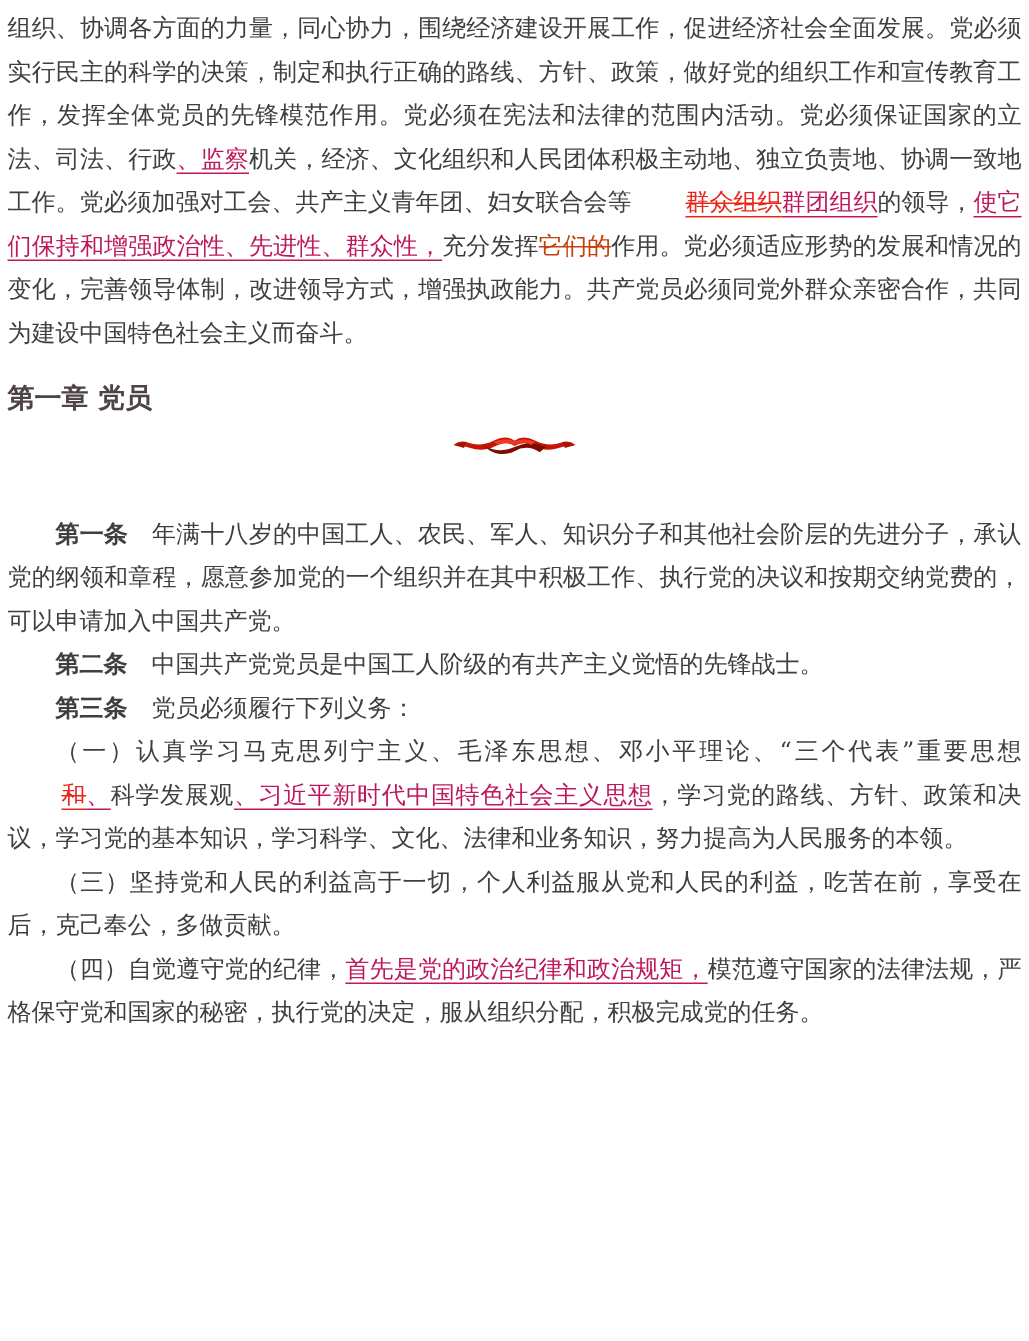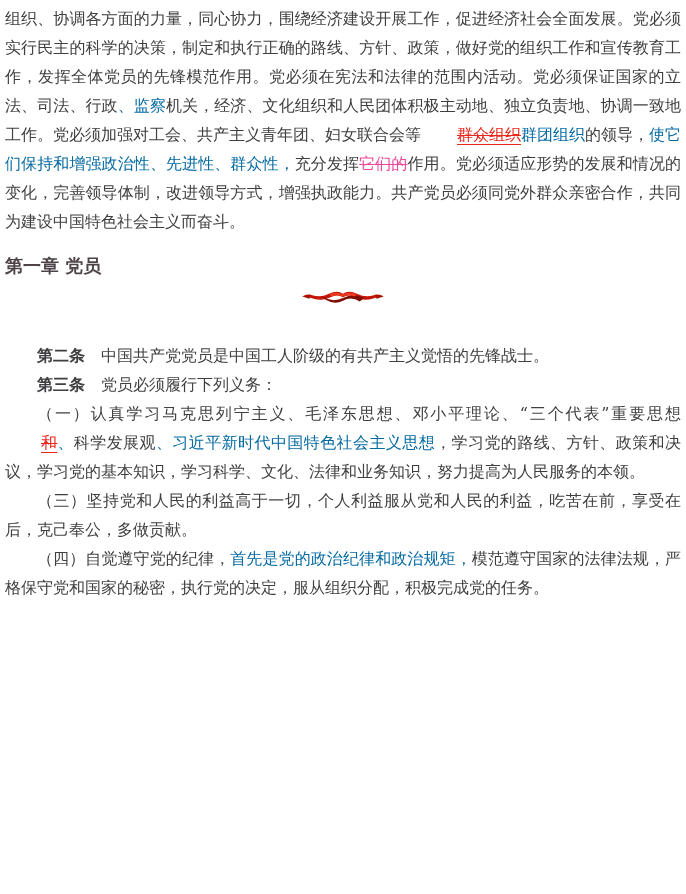--- a/index.html
+++ b/index.html
@@ -21,33 +21,34 @@
   .doc { width: 100%; }
   p.para {
     margin: 0;
     text-align: justify;
     text-justify: inter-character;
   }
   p.para.ind { text-indent: 2em; }
   .r-n { }
   .r-b { font-weight: bold; }
   .r-u {
-    color: #0369a1;
+    color: #be185d;
+    text-decoration: underline;
     text-decoration-thickness: 1px;
     text-underline-offset: 4px;
   }
   .r-su {
     color: #e8271b;
     text-decoration: underline line-through;
     text-decoration-thickness: 1px;
     text-underline-offset: 4px;
     margin-left: 36px;
   }
   .r-s {
-    color: #ec4899;
+    color: #c2410c;
     text-decoration: line-through;
     text-decoration-thickness: 1px;
   }
   h2.chapter {
     margin: 17px 0 8px 0;
     text-align: left;
     font-size: 18px;
     font-weight: bold;
     color: #4d4348;
     line-height: 26px;
@@ -68,19 +69,20 @@
     <h2 class="chapter">第一章 党员</h2>
     <div class="ribbon">
   <svg width="84" height="22" viewBox="0 0 120 30" xmlns="http://www.w3.org/2000/svg">
     <path d="M2 13 Q 8 8 16 11 Q 28 15 40 9 Q 52 3 60 9 Q 68 3 80 9 Q 92 15 104 11 Q 112 8 118 13 Q 110 13 102 16 Q 90 20 78 14 Q 68 9 60 14 Q 52 9 42 14 Q 30 20 18 16 Q 10 13 2 13 Z" fill="#c41606"></path>
     <path d="M30 13 Q 45 22 60 15 Q 75 8 90 15 L 84 20 Q 72 12 60 19 Q 48 25 36 18 Z" fill="#7e0d00"></path>
     <path d="M40 10 Q 52 5 60 10 Q 68 5 80 10 L 76 13 Q 68 9 60 13 Q 52 9 44 13 Z" fill="#ef3b1f"></path>
     <path d="M2 13 L 14 10 L 12 16 Z" fill="#a81205"></path>
     <path d="M118 13 L 106 10 L 108 16 Z" fill="#a81205"></path>
   </svg>
 </div>
+    <p class="para ind"><span class="r-b">第一条</span><span class="r-n">　年满十八岁的中国工人、农民、军人、知识分子和其他社会阶层的先进分子，承认党的纲领和章程，愿意参加党的一个组织并在其中积极工作、执行党的决议和按期交纳党费的，可以申请加入中国共产党。</span></p>
     <p class="para ind"><span class="r-b">第二条</span><span class="r-n">　中国共产党党员是中国工人阶级的有共产主义觉悟的先锋战士。</span></p>
     <p class="para ind"><span class="r-b">第三条</span><span class="r-n">　党员必须履行下列义务：</span></p>
     <p class="para ind"><span class="r-n">（一）认真学习马克思列宁主义、毛泽东思想、邓小平理论、“三个代表”重要思想</span><span class="r-su">和</span><span class="r-u">、</span><span class="r-n">科学发展观</span><span class="r-u">、习近平新时代中国特色社会主义思想</span><span class="r-n">，学习党的路线、方针、政策和决议，学习党的基本知识，学习科学、文化、法律和业务知识，努力提高为人民服务的本领。</span></p>
     <p class="para ind"><span class="r-n">（三）坚持党和人民的利益高于一切，个人利益服从党和人民的利益，吃苦在前，享受在后，克己奉公，多做贡献。</span></p>
     <p class="para ind"><span class="r-n">（四）自觉遵守党的纪律，</span><span class="r-u">首先是党的政治纪律和政治规矩，</span><span class="r-n">模范遵守国家的法律法规，严格保守党和国家的秘密，执行党的决定，服从组织分配，积极完成党的任务。</span></p>
     <p class="para ind"></p>
   </div>
 
 </body></html>

